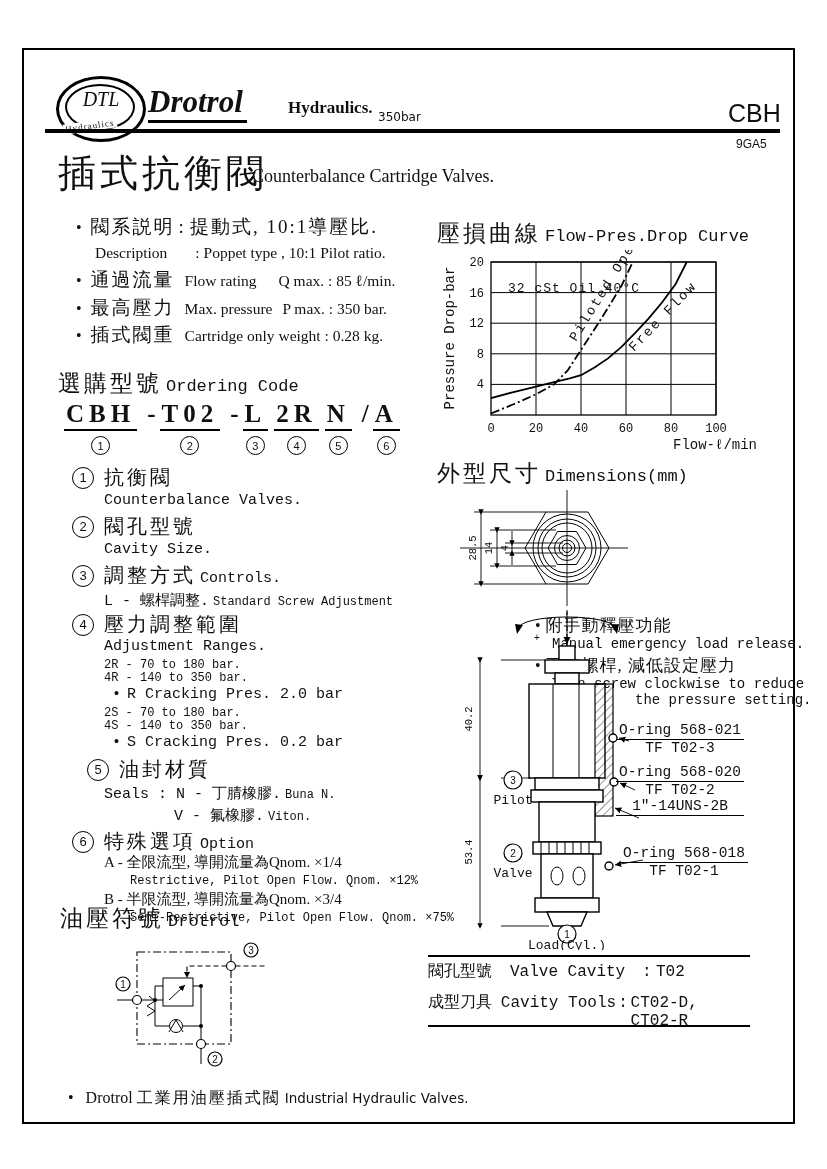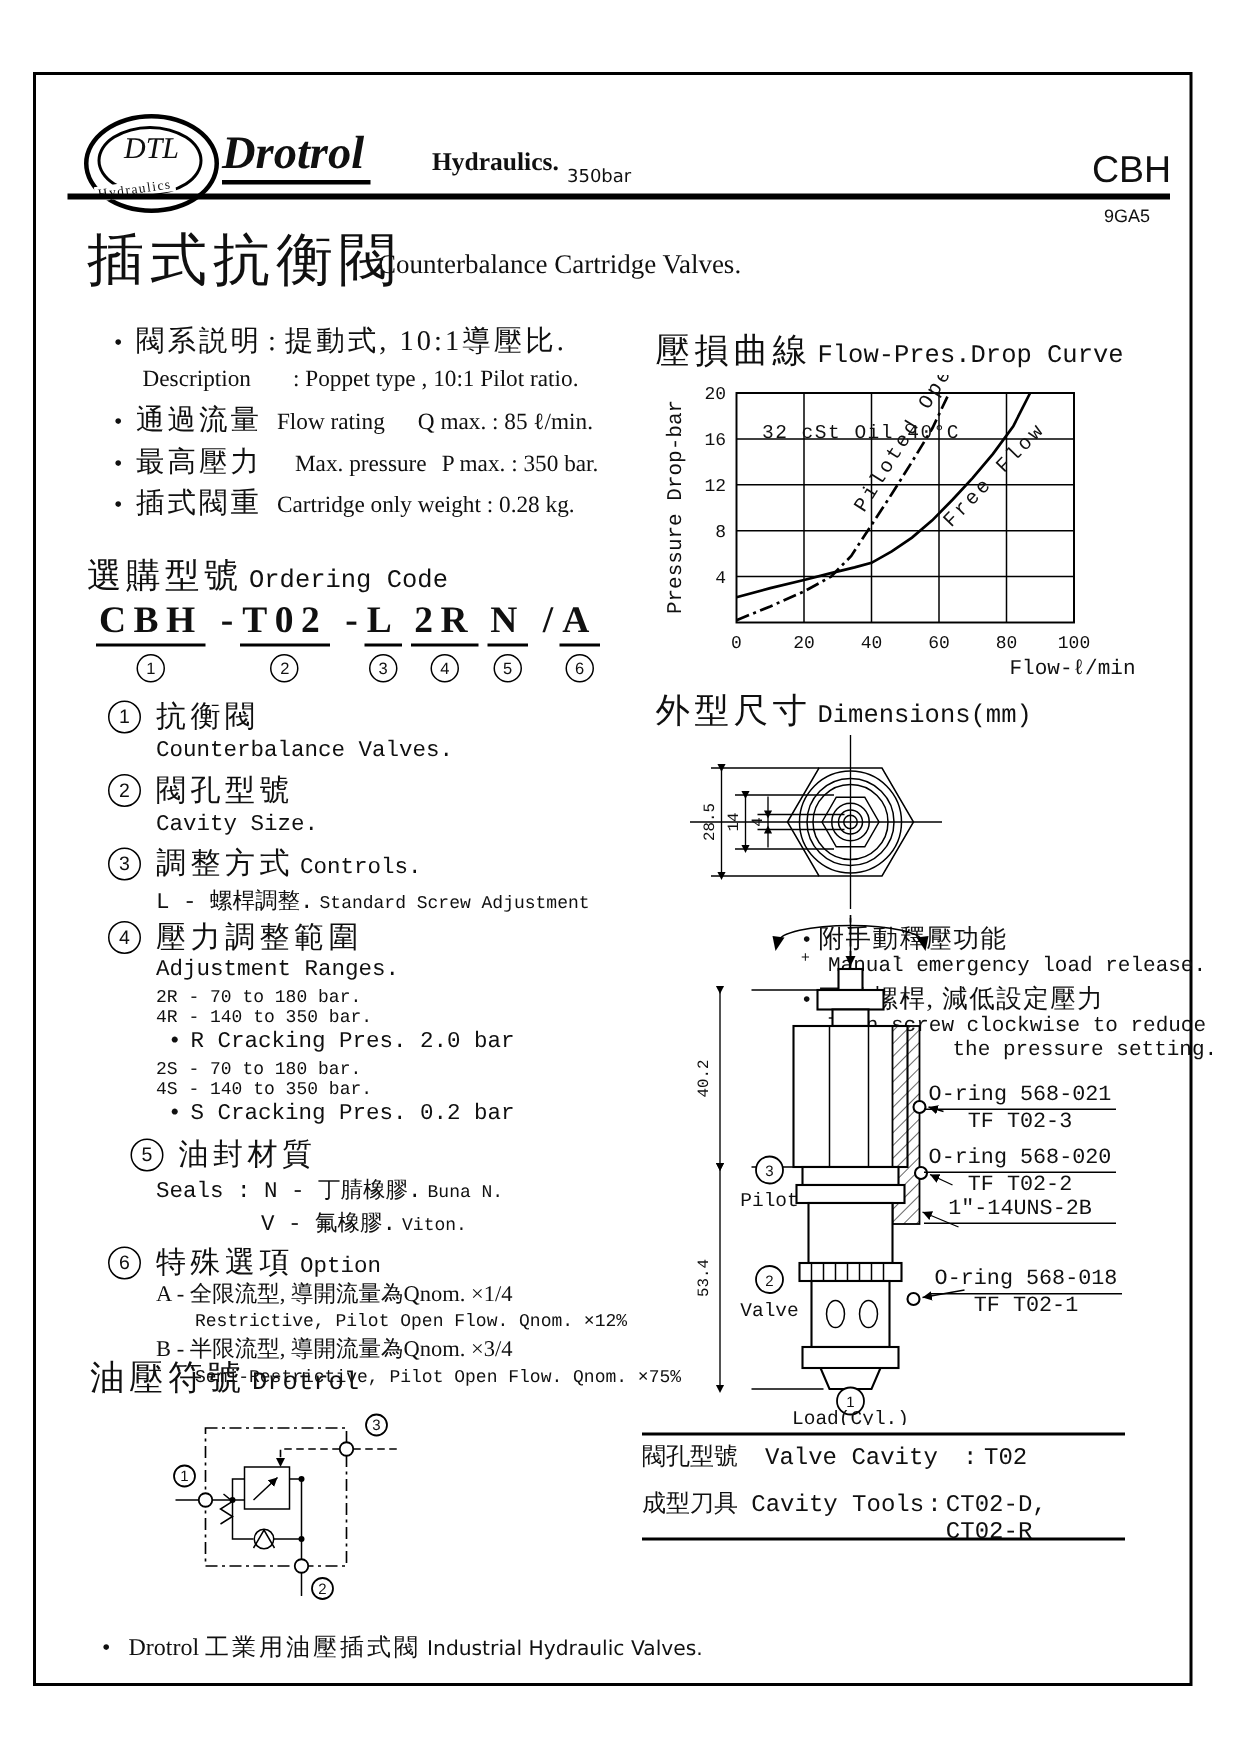--- a/index.html
+++ b/index.html
@@ -100,21 +100,21 @@
   <span class="spec-en">Description</span>
   <span class="spec-en" style="margin-left:24px;">: Poppet type , 10:1 Pilot ratio.</span>
 </div>
 <div class="abs bullet" style="left:76px;top:267px;">
   <span class="spec-zh">通過流量</span>
   <span class="spec-en" style="margin-left:6px;">Flow rating</span>
   <span class="spec-en" style="margin-left:18px;">Q max. : 85 ℓ/min.</span>
 </div>
 <div class="abs bullet" style="left:76px;top:295px;">
   <span class="spec-zh">最高壓力</span>
-  <span class="spec-en" style="margin-left:18px;">Max. pressure</span>
+  <span class="spec-en" style="margin-left:6px;">Max. pressure</span>
   <span class="spec-en" style="margin-left:6px;">P max. : 350 bar.</span>
 </div>
 <div class="abs bullet" style="left:76px;top:322px;">
   <span class="spec-zh">插式閥重</span>
   <span class="spec-en" style="margin-left:6px;">Cartridge only weight : 0.28 kg.</span>
 </div>
 
 <div class="abs" style="left:58px;top:368px;">
   <span class="h2-zh">選購型號</span>
   <span class="h2-en">Ordering Code</span>

